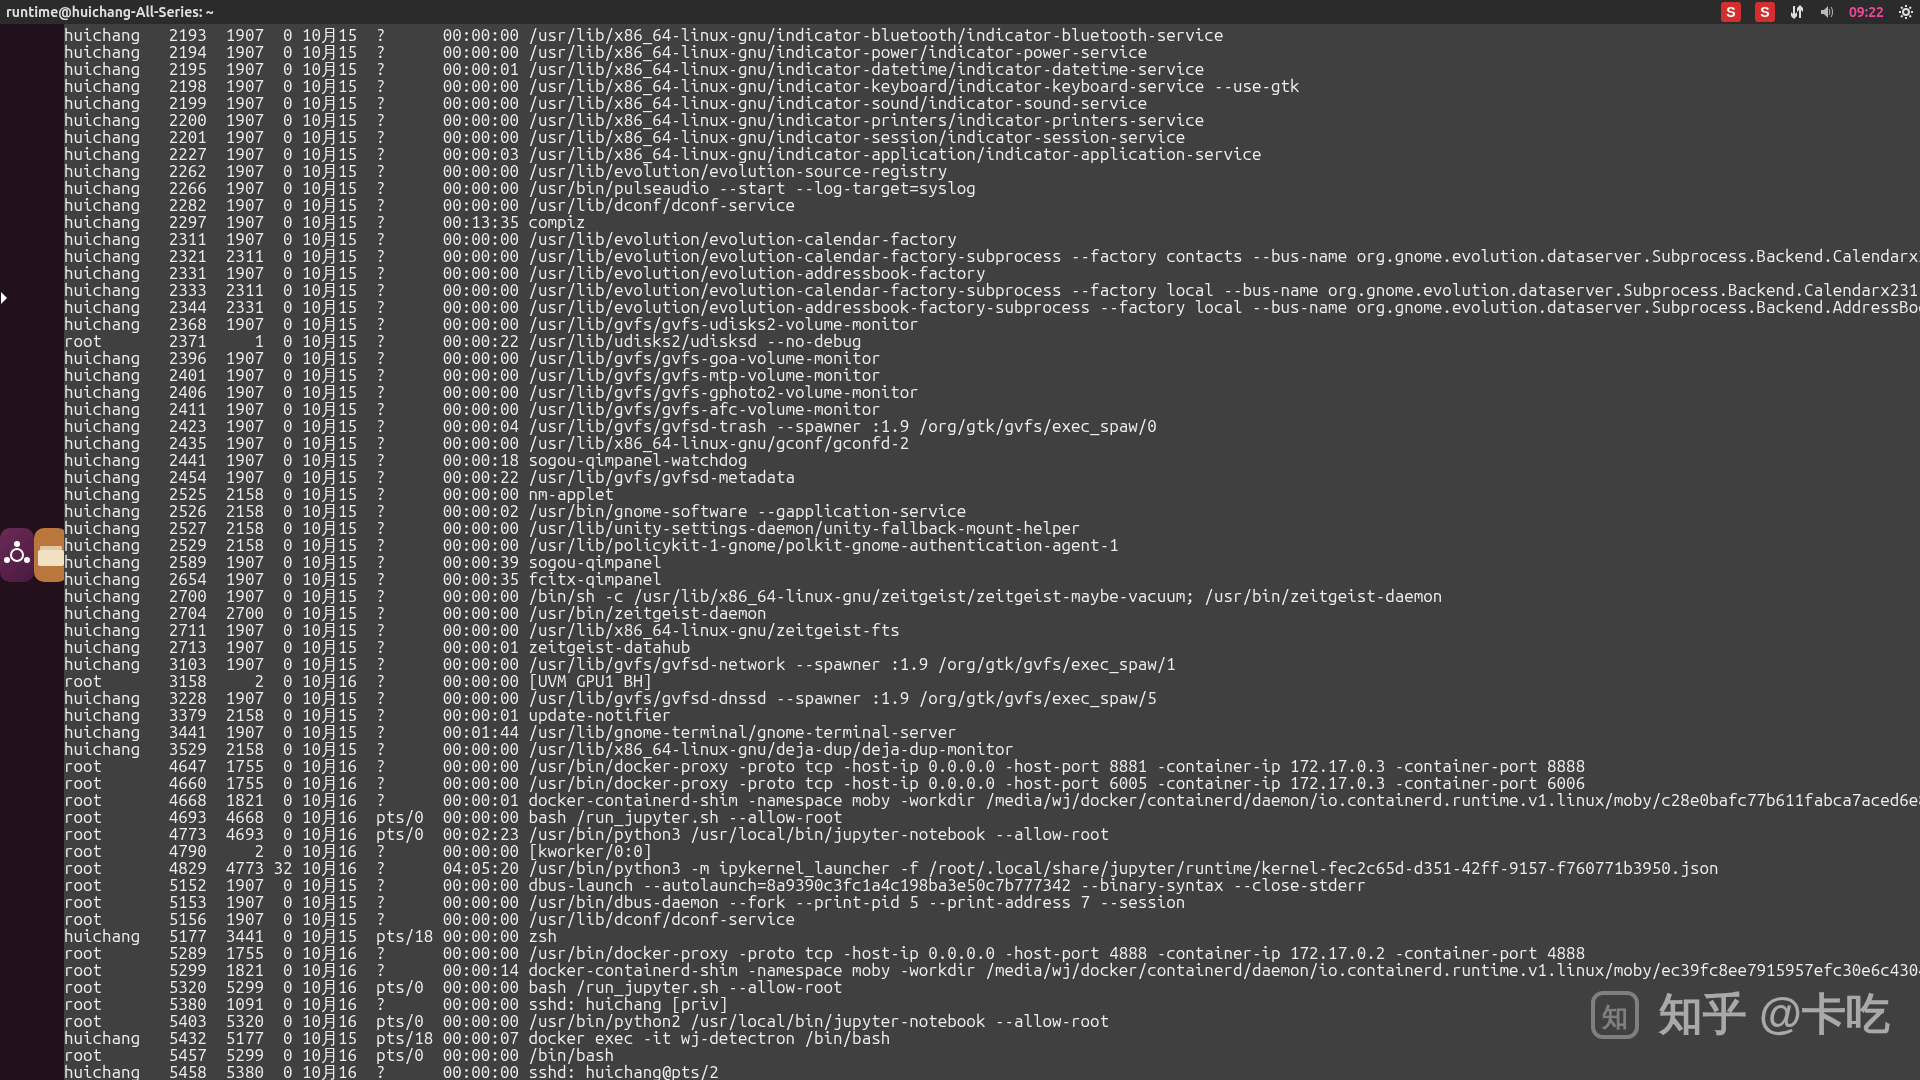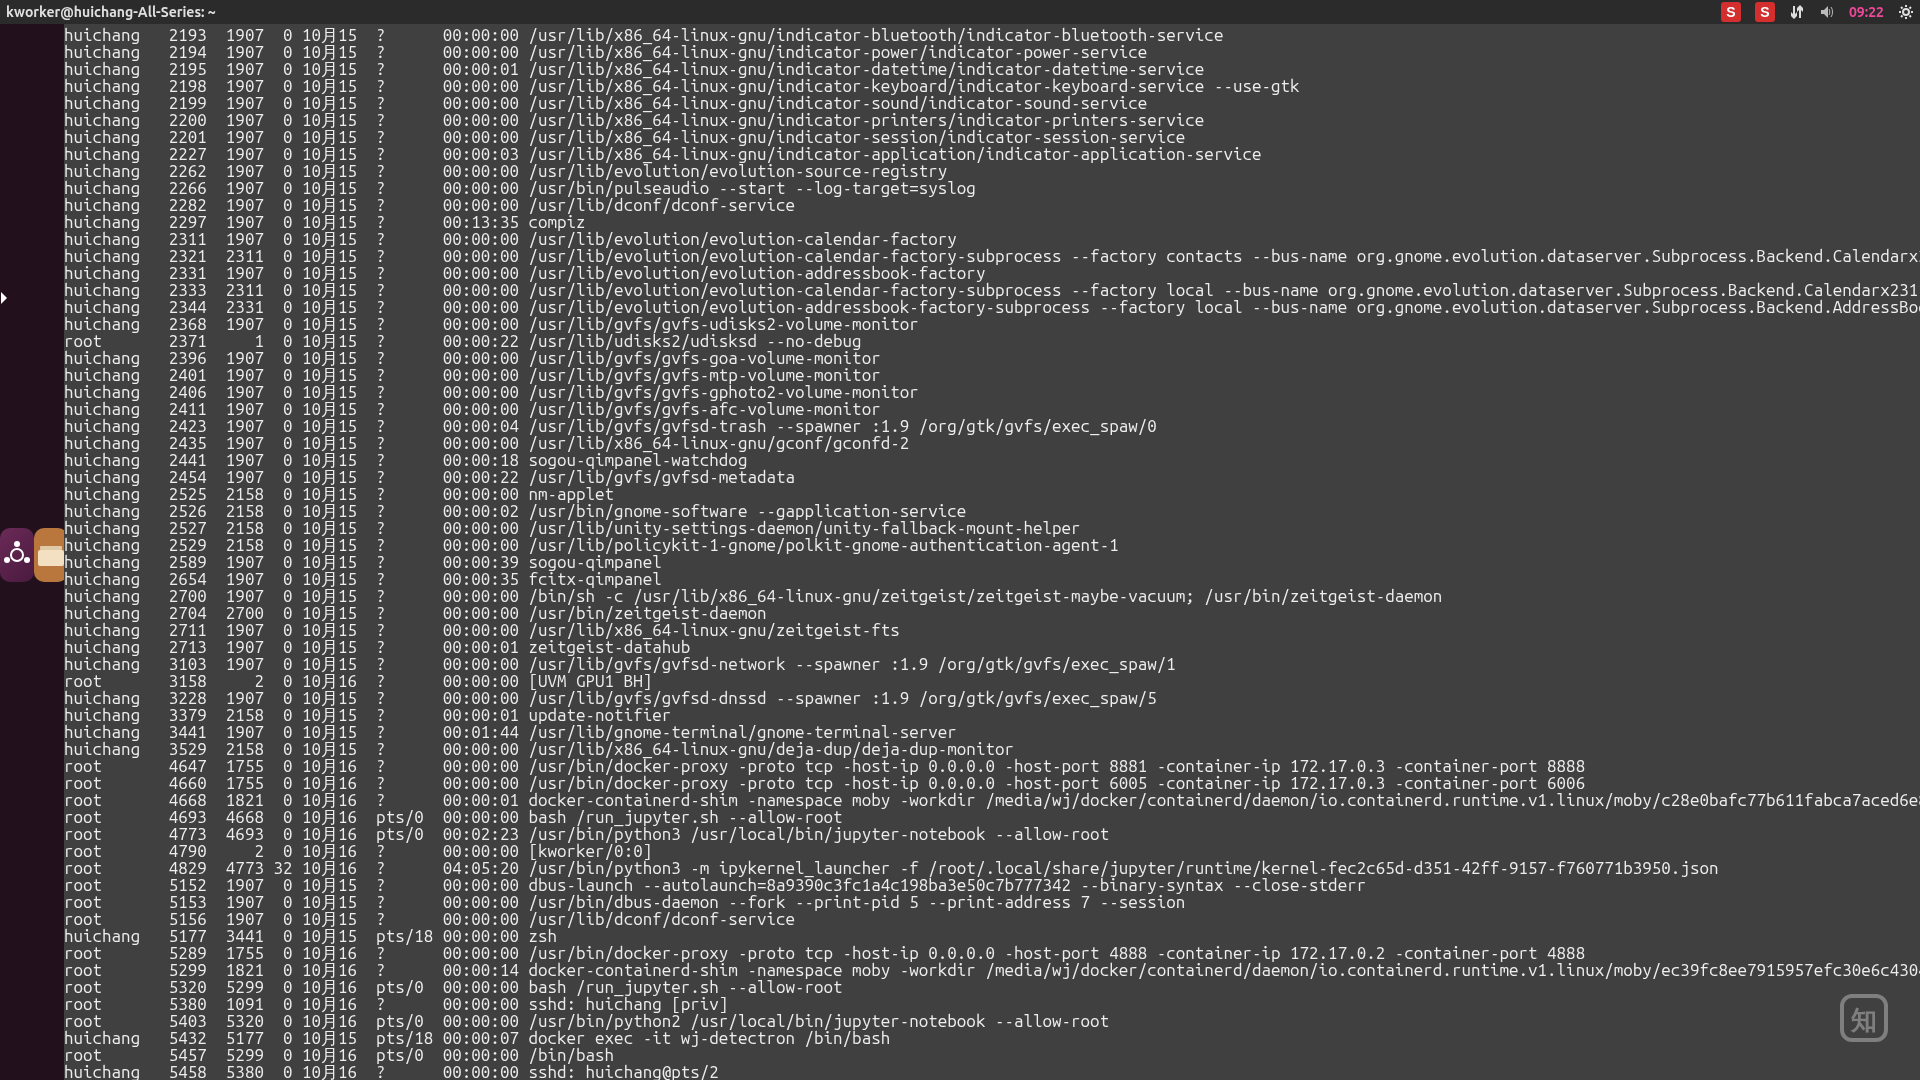--- a/index.html
+++ b/index.html
@@ -58,21 +58,21 @@
   }
   .watermark svg { opacity: 0.6; }
 
   
   .launcher .spacer { flex: 1; }
 </style>
 </head>
 <body>
 
 <div class="top-panel">
-  <div class="left">kworker@huichang-All-Series: ~</div>
+  <div class="left">runtime@huichang-All-Series: ~</div>
   <div class="right">
     <span class="tray-icon tray-red">S</span>
     <span class="tray-icon tray-red">S</span>
     <span class="tray-icon">
       <svg width="16" height="16" viewBox="0 0 16 16">
           <path d="M4 2v8l-2-2v4l3 3 3-3v-4l-2 2V2zM12 14V6l2 2V4l-3-3-3 3v4l2-2v8z" fill="#ddd"></path>
         </svg>
     </span>
     <span class="tray-icon">
       <svg width="16" height="16" viewBox="0 0 16 16">
@@ -153,13 +153,14 @@
   </div>
 </div>
 
 <div class="terminal" id="terminal"><div class="line">huichang   2193  1907  0 10月15  ?      00:00:00 /usr/lib/x86_64-linux-gnu/indicator-bluetooth/indicator-bluetooth-service</div><div class="line">huichang   2194  1907  0 10月15  ?      00:00:00 /usr/lib/x86_64-linux-gnu/indicator-power/indicator-power-service</div><div class="line">huichang   2195  1907  0 10月15  ?      00:00:01 /usr/lib/x86_64-linux-gnu/indicator-datetime/indicator-datetime-service</div><div class="line">huichang   2198  1907  0 10月15  ?      00:00:00 /usr/lib/x86_64-linux-gnu/indicator-keyboard/indicator-keyboard-service --use-gtk</div><div class="line">huichang   2199  1907  0 10月15  ?      00:00:00 /usr/lib/x86_64-linux-gnu/indicator-sound/indicator-sound-service</div><div class="line">huichang   2200  1907  0 10月15  ?      00:00:00 /usr/lib/x86_64-linux-gnu/indicator-printers/indicator-printers-service</div><div class="line">huichang   2201  1907  0 10月15  ?      00:00:00 /usr/lib/x86_64-linux-gnu/indicator-session/indicator-session-service</div><div class="line">huichang   2227  1907  0 10月15  ?      00:00:03 /usr/lib/x86_64-linux-gnu/indicator-application/indicator-application-service</div><div class="line">huichang   2262  1907  0 10月15  ?      00:00:00 /usr/lib/evolution/evolution-source-registry</div><div class="line">huichang   2266  1907  0 10月15  ?      00:00:00 /usr/bin/pulseaudio --start --log-target=syslog</div><div class="line">huichang   2282  1907  0 10月15  ?      00:00:00 /usr/lib/dconf/dconf-service</div><div class="line">huichang   2297  1907  0 10月15  ?      00:13:35 compiz</div><div class="line">huichang   2311  1907  0 10月15  ?      00:00:00 /usr/lib/evolution/evolution-calendar-factory</div><div class="line">huichang   2321  2311  0 10月15  ?      00:00:00 /usr/lib/evolution/evolution-calendar-factory-subprocess --factory contacts --bus-name org.gnome.evolution.dataserver.Subprocess.Backend.Calendarx2311x2 --o</div><div class="line">huichang   2331  1907  0 10月15  ?      00:00:00 /usr/lib/evolution/evolution-addressbook-factory</div><div class="line">huichang   2333  2311  0 10月15  ?      00:00:00 /usr/lib/evolution/evolution-calendar-factory-subprocess --factory local --bus-name org.gnome.evolution.dataserver.Subprocess.Backend.Calendarx2311x3 --own-</div><div class="line">huichang   2344  2331  0 10月15  ?      00:00:00 /usr/lib/evolution/evolution-addressbook-factory-subprocess --factory local --bus-name org.gnome.evolution.dataserver.Subprocess.Backend.AddressBookx2331x2</div><div class="line">huichang   2368  1907  0 10月15  ?      00:00:00 /usr/lib/gvfs/gvfs-udisks2-volume-monitor</div><div class="line">root       2371     1  0 10月15  ?      00:00:22 /usr/lib/udisks2/udisksd --no-debug</div><div class="line">huichang   2396  1907  0 10月15  ?      00:00:00 /usr/lib/gvfs/gvfs-goa-volume-monitor</div><div class="line">huichang   2401  1907  0 10月15  ?      00:00:00 /usr/lib/gvfs/gvfs-mtp-volume-monitor</div><div class="line">huichang   2406  1907  0 10月15  ?      00:00:00 /usr/lib/gvfs/gvfs-gphoto2-volume-monitor</div><div class="line">huichang   2411  1907  0 10月15  ?      00:00:00 /usr/lib/gvfs/gvfs-afc-volume-monitor</div><div class="line">huichang   2423  1907  0 10月15  ?      00:00:04 /usr/lib/gvfs/gvfsd-trash --spawner :1.9 /org/gtk/gvfs/exec_spaw/0</div><div class="line">huichang   2435  1907  0 10月15  ?      00:00:00 /usr/lib/x86_64-linux-gnu/gconf/gconfd-2</div><div class="line">huichang   2441  1907  0 10月15  ?      00:00:18 sogou-qimpanel-watchdog</div><div class="line">huichang   2454  1907  0 10月15  ?      00:00:22 /usr/lib/gvfs/gvfsd-metadata</div><div class="line">huichang   2525  2158  0 10月15  ?      00:00:00 nm-applet</div><div class="line">huichang   2526  2158  0 10月15  ?      00:00:02 /usr/bin/gnome-software --gapplication-service</div><div class="line">huichang   2527  2158  0 10月15  ?      00:00:00 /usr/lib/unity-settings-daemon/unity-fallback-mount-helper</div><div class="line">huichang   2529  2158  0 10月15  ?      00:00:00 /usr/lib/policykit-1-gnome/polkit-gnome-authentication-agent-1</div><div class="line">huichang   2589  1907  0 10月15  ?      00:00:39 sogou-qimpanel</div><div class="line">huichang   2654  1907  0 10月15  ?      00:00:35 fcitx-qimpanel</div><div class="line">huichang   2700  1907  0 10月15  ?      00:00:00 /bin/sh -c /usr/lib/x86_64-linux-gnu/zeitgeist/zeitgeist-maybe-vacuum; /usr/bin/zeitgeist-daemon</div><div class="line">huichang   2704  2700  0 10月15  ?      00:00:00 /usr/bin/zeitgeist-daemon</div><div class="line">huichang   2711  1907  0 10月15  ?      00:00:00 /usr/lib/x86_64-linux-gnu/zeitgeist-fts</div><div class="line">huichang   2713  1907  0 10月15  ?      00:00:01 zeitgeist-datahub</div><div class="line">huichang   3103  1907  0 10月15  ?      00:00:00 /usr/lib/gvfs/gvfsd-network --spawner :1.9 /org/gtk/gvfs/exec_spaw/1</div><div class="line">root       3158     2  0 10月16  ?      00:00:00 [UVM GPU1 BH]</div><div class="line">huichang   3228  1907  0 10月15  ?      00:00:00 /usr/lib/gvfs/gvfsd-dnssd --spawner :1.9 /org/gtk/gvfs/exec_spaw/5</div><div class="line">huichang   3379  2158  0 10月15  ?      00:00:01 update-notifier</div><div class="line">huichang   3441  1907  0 10月15  ?      00:01:44 /usr/lib/gnome-terminal/gnome-terminal-server</div><div class="line">huichang   3529  2158  0 10月15  ?      00:00:00 /usr/lib/x86_64-linux-gnu/deja-dup/deja-dup-monitor</div><div class="line">root       4647  1755  0 10月16  ?      00:00:00 /usr/bin/docker-proxy -proto tcp -host-ip 0.0.0.0 -host-port 8881 -container-ip 172.17.0.3 -container-port 8888</div><div class="line">root       4660  1755  0 10月16  ?      00:00:00 /usr/bin/docker-proxy -proto tcp -host-ip 0.0.0.0 -host-port 6005 -container-ip 172.17.0.3 -container-port 6006</div><div class="line">root       4668  1821  0 10月16  ?      00:00:01 docker-containerd-shim -namespace moby -workdir /media/wj/docker/containerd/daemon/io.containerd.runtime.v1.linux/moby/c28e0bafc77b611fabca7aced6e807ce94b97</div><div class="line">root       4693  4668  0 10月16  pts/0  00:00:00 bash /run_jupyter.sh --allow-root</div><div class="line">root       4773  4693  0 10月16  pts/0  00:02:23 /usr/bin/python3 /usr/local/bin/jupyter-notebook --allow-root</div><div class="line">root       4790     2  0 10月16  ?      00:00:00 [kworker/0:0]</div><div class="line">root       4829  4773 32 10月16  ?      04:05:20 /usr/bin/python3 -m ipykernel_launcher -f /root/.local/share/jupyter/runtime/kernel-fec2c65d-d351-42ff-9157-f760771b3950.json</div><div class="line">root       5152  1907  0 10月15  ?      00:00:00 dbus-launch --autolaunch=8a9390c3fc1a4c198ba3e50c7b777342 --binary-syntax --close-stderr</div><div class="line">root       5153  1907  0 10月15  ?      00:00:00 /usr/bin/dbus-daemon --fork --print-pid 5 --print-address 7 --session</div><div class="line">root       5156  1907  0 10月15  ?      00:00:00 /usr/lib/dconf/dconf-service</div><div class="line">huichang   5177  3441  0 10月15  pts/18 00:00:00 zsh</div><div class="line">root       5289  1755  0 10月16  ?      00:00:00 /usr/bin/docker-proxy -proto tcp -host-ip 0.0.0.0 -host-port 4888 -container-ip 172.17.0.2 -container-port 4888</div><div class="line">root       5299  1821  0 10月16  ?      00:00:14 docker-containerd-shim -namespace moby -workdir /media/wj/docker/containerd/daemon/io.containerd.runtime.v1.linux/moby/ec39fc8ee7915957efc30e6c43046401de176</div><div class="line">root       5320  5299  0 10月16  pts/0  00:00:00 bash /run_jupyter.sh --allow-root</div><div class="line">root       5380  1091  0 10月16  ?      00:00:00 sshd: huichang [priv]</div><div class="line">root       5403  5320  0 10月16  pts/0  00:00:00 /usr/bin/python2 /usr/local/bin/jupyter-notebook --allow-root</div><div class="line">huichang   5432  5177  0 10月15  pts/18 00:00:07 docker exec -it wj-detectron /bin/bash</div><div class="line">root       5457  5299  0 10月16  pts/0  00:00:00 /bin/bash</div><div class="line">huichang   5458  5380  0 10月16  ?      00:00:00 sshd: huichang@pts/2</div></div>
 
 <div class="watermark">
   <svg width="52" height="52" viewBox="0 0 52 52">
       <rect x="4" y="4" width="44" height="44" rx="10" fill="none" stroke="rgba(255,255,255,0.55)" stroke-width="4"></rect>
       <text x="13" y="37" font-size="26" font-weight="900" fill="rgba(255,255,255,0.55)">知</text>
     </svg>
+  <span>知乎 @卡吃</span>
 </div>
 
 </body></html>

